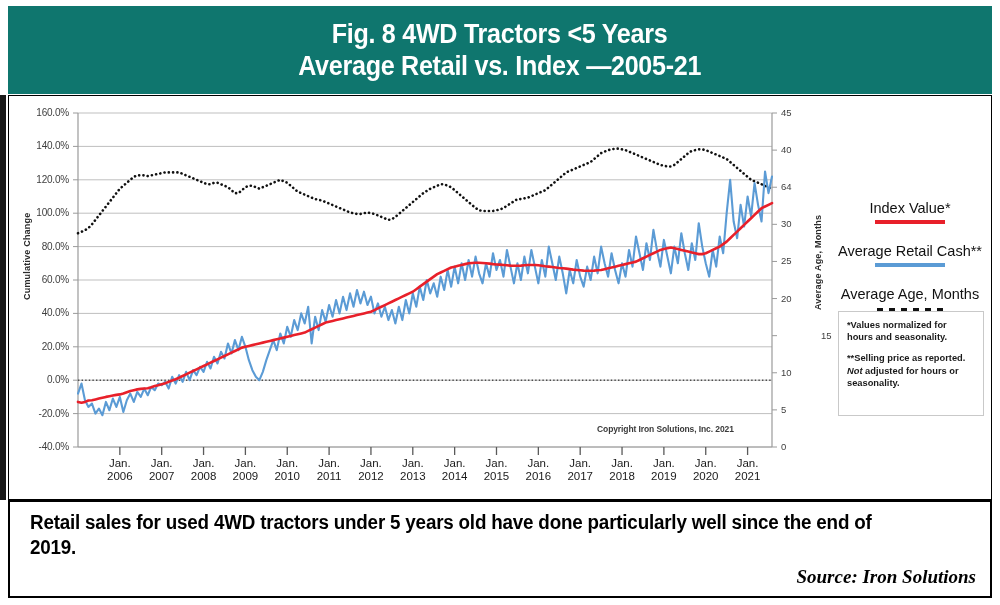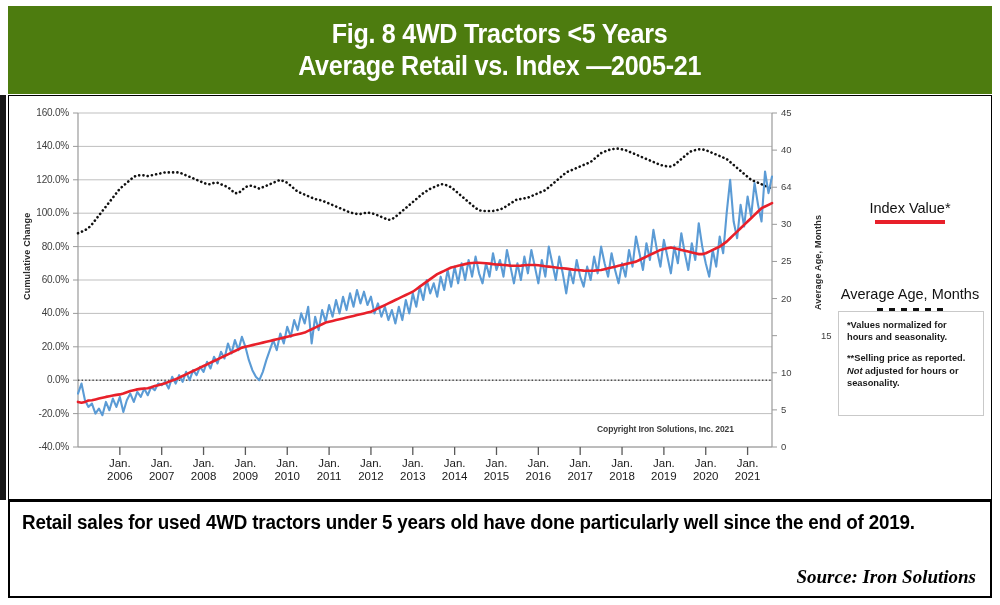--- a/index.html
+++ b/index.html
@@ -8,21 +8,21 @@
     background:#ffffff;
     font-family:"Liberation Sans", sans-serif;
     overflow:hidden;
     position:relative;
   }
   .page{position:relative;width:1000px;height:605px;box-sizing:border-box;}
 
   
   .banner{
     position:absolute;left:8px;top:6px;width:984px;height:88px;
-    background:#4d7c0f;
+    background:#0f766e;
     display:flex;flex-direction:column;align-items:center;justify-content:center;
     box-sizing:border-box;
   }
   .banner .line{
     color:#ffffff;
     font-family:"Liberation Sans", sans-serif;
     font-weight:bold;
     font-size:27px;
     line-height:32px;
     letter-spacing:-0.3px;
@@ -97,21 +97,21 @@
     margin:0 0 9px 0;font-size:9.3px;line-height:12.2px;color:#1a1a1a;
     font-family:"Liberation Sans", sans-serif;font-weight:600;
   }
   .notes-box p:last-child{margin-bottom:18px;}
   .notes-box em{font-style:italic;}
 
   
   .caption-box{
     position:absolute;left:8px;top:500px;width:984px;height:98px;
     border:2px solid #000;box-sizing:border-box;background:#fff;
-    padding:8px 12px 6px 12px;
+    padding:8px 12px 6px 20px;
   }
   .caption-text{
     font-family:"Liberation Sans", sans-serif;
     font-weight:bold;font-size:20px;line-height:25px;color:#000;
     transform:scaleX(0.94);transform-origin:left top;
     letter-spacing:-0.2px;
   }
   .source-text{
     position:absolute;right:14px;bottom:8px;
     font-family:"Liberation Serif", serif;
@@ -283,20 +283,24 @@
       </div>
     </div>
 
   <div class="legend">
 
     <div class="legend-item" style="top:105px;">
       <div class="legend-label">Index Value*</div>
       <div class="swatch-line" id="sw0" style="background: rgb(232, 32, 42);"></div>
     </div>
 
+    <div class="legend-item" style="top:148px;">
+      <div class="legend-label">Average Retail Cash**</div>
+      <div class="swatch-line" id="sw1" style="background: rgb(91, 155, 213);"></div>
+    </div>
 
     <div class="legend-item" style="top:191px;">
       <div class="legend-label">Average Age, Months</div>
       <div class="swatch-dots">
         <i></i>
           <i></i>
           <i></i>
           <i></i>
           <i></i>
           <i></i>

